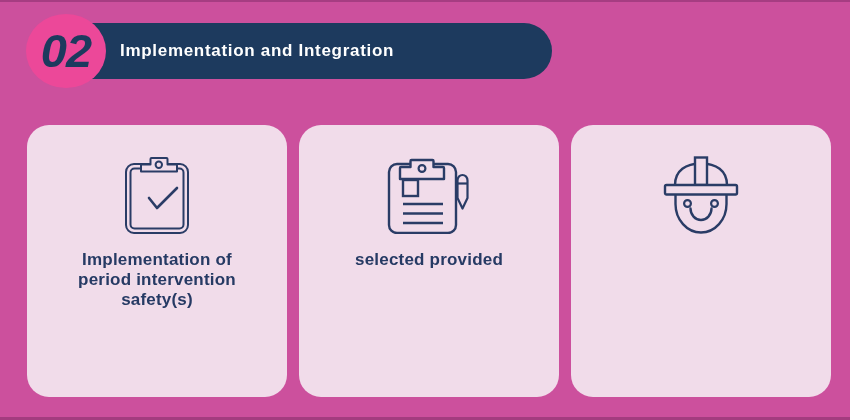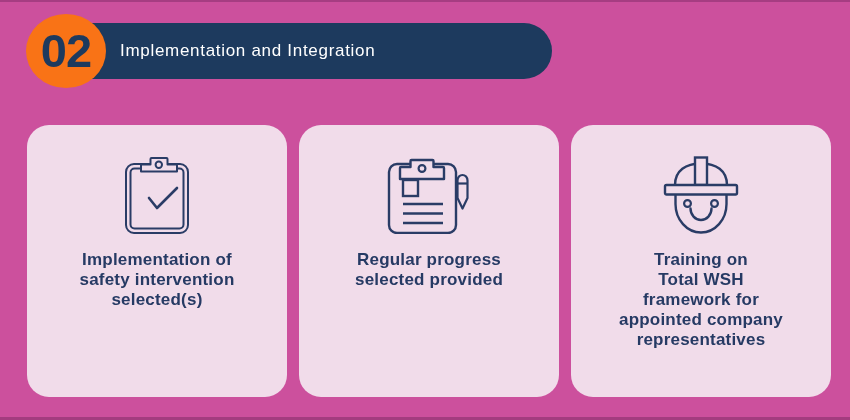--- a/index.html
+++ b/index.html
@@ -11,36 +11,37 @@
     font-family:"Liberation Sans", sans-serif;
   }
   .edge-line{position:absolute;left:0;width:100%;pointer-events:none;}
   .edge-line.top{top:0;height:2px;background:rgba(70,15,60,.28);}
   .edge-line.bottom{bottom:0;height:3px;background:rgba(70,15,60,.30);}
 
   
   .header{position:absolute;left:0;top:0;width:100%;height:110px;}
   .step-badge{
     position:absolute;left:26px;top:14px;width:80px;height:74px;
-    background:#f97316;border-radius:50%;
+    background:#ec4899;border-radius:50%;
     display:flex;align-items:center;justify-content:center;
     z-index:2;
+    font-style:italic;
   }
   .step-badge span{
     color:#1d3a5e;font-size:47px;font-weight:bold;letter-spacing:-1px;
     line-height:1;transform:translateY(-1px);
   }
   .title-pill{
     position:absolute;left:60px;top:23px;width:492px;height:56px;
     background:#1d3a5e;border-radius:28px;z-index:1;
     display:flex;align-items:center;
     padding-left:60px;box-sizing:border-box;
   }
   .title-pill span{
-    color:#ffffff;font-size:17px;font-weight:normal;letter-spacing:.7px;
+    color:#ffffff;font-size:17px;font-weight:bold;letter-spacing:.7px;
     white-space:nowrap;
   }
 
   
   .cards{
     position:absolute;left:0;top:125px;width:100%;
     padding:0 19px 0 27px;box-sizing:border-box;
     display:flex;gap:12px;
   }
   .card{
@@ -81,59 +82,51 @@
       <svg width="66" height="80" viewBox="0 0 66 80" fill="none">
         <rect x="2" y="9" width="62" height="69" rx="8" stroke-width="2"></rect>
         <rect x="6.5" y="13.5" width="53" height="60" rx="4" stroke-width="2"></rect>
         <path d="M17,16.5 V10.5 Q17,9.5 18,9.5 H26.5 V4 Q26.5,3 27.5,3 H42.5 Q43.5,3 43.5,4 V9.5 H52 Q53,9.5 53,10.5 V16.5 Z" fill="#f1dcea" stroke-width="2" stroke-linejoin="round"></path>
         <circle cx="34.8" cy="9.8" r="3.2" stroke-width="2"></circle>
         <path d="M25,43 L33,53 L53,33" stroke-width="2.6" stroke-linecap="round" stroke-linejoin="round"></path>
       </svg>
     </div>
     <div class="card-text">
       <div>Implementation of</div>
-      <div>safety intervention</div>
-      <div>selected(s)</div>
+      <div>period intervention</div>
+      <div>safety(s)</div>
     </div>
   </div>
 
   <div class="card">
     <div class="card-icon">
       <svg width="84" height="78" viewBox="0 0 84 78" fill="none">
         <rect x="2" y="8" width="67" height="69" rx="8" stroke-width="2.4"></rect>
         <path d="M13,23 V12 Q13,11 14,11 H23.5 V5 Q23.5,4 24.5,4 H45.5 Q46.5,4 46.5,5 V11 H56 Q57,11 57,12 V23 Z" fill="#f1dcea" stroke-width="2.4" stroke-linejoin="round"></path>
         <circle cx="35" cy="12.5" r="3.4" stroke-width="2.2"></circle>
         <rect x="16" y="24" width="15" height="16" stroke-width="2.4"></rect>
         <path d="M16,48 H56" stroke-width="2.4"></path>
         <path d="M16,57.5 H56" stroke-width="2.4"></path>
         <path d="M16,67 H56" stroke-width="2.4"></path>
         <path d="M70.5,42 V24.5 A5,5.5 0 0 1 80.5,24.5 V42 L75.5,52.5 Z" stroke-width="2.2" stroke-linejoin="round"></path>
         <path d="M70.5,27.5 H80.5" stroke-width="2.2"></path>
       </svg>
     </div>
     <div class="card-text">
-      <div>Regular progress</div>
       <div>selected provided</div>
     </div>
   </div>
 
   <div class="card">
     <div class="card-icon">
       <svg width="76" height="80" viewBox="0 0 76 80" fill="none">
         <path d="M12,30 C12,15.5 23,8.5 38,8.5 C53,8.5 64,15.5 64,30" stroke-width="2.4"></path>
         <rect x="32" y="2.5" width="12" height="27.5" fill="#f1dcea" stroke-width="2.4"></rect>
         <rect x="2" y="30" width="72" height="9.5" rx="1.5" fill="#f1dcea" stroke-width="2.4"></rect>
         <path d="M12.5,39.5 V49 A25.5,28.5 0 0 0 63.5,49 V39.5" stroke-width="2.4"></path>
         <circle cx="24.5" cy="48.5" r="3.4" stroke-width="2.2"></circle>
         <circle cx="51.5" cy="48.5" r="3.4" stroke-width="2.2"></circle>
         <path d="M27.5,53.5 A10.5,11.5 0 0 0 48.5,53.5" stroke-width="2.4" stroke-linecap="round"></path>
       </svg>
     </div>
-    <div class="card-text">
-      <div>Training on</div>
-      <div>Total WSH</div>
-      <div>framework for</div>
-      <div>appointed company</div>
-      <div>representatives</div>
-    </div>
   </div>
 
 </div>
 
 </body></html>

